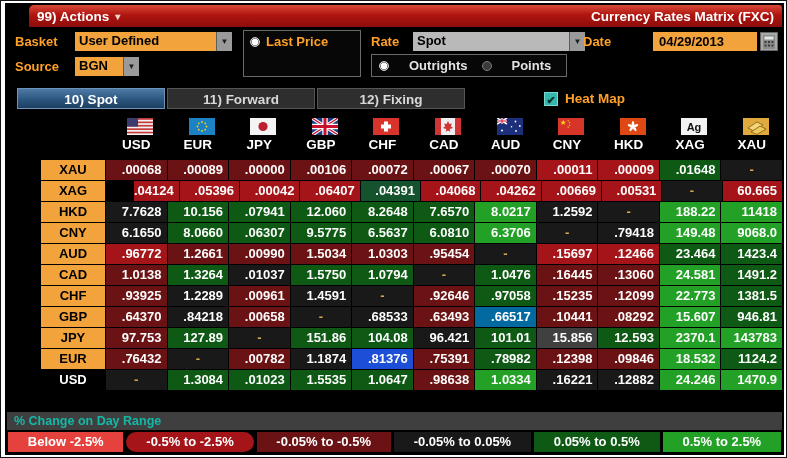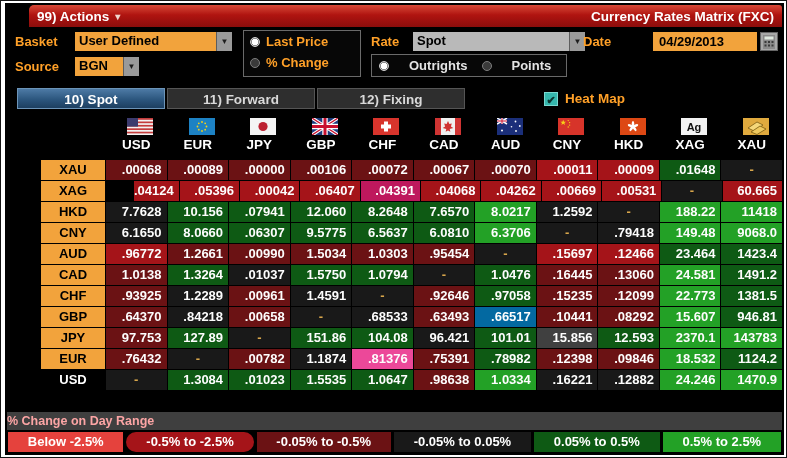--- a/index.html
+++ b/index.html
@@ -47,22 +47,22 @@
   .flag{display:block;width:18px;height:17px;}
   .flag svg{display:block;}
   .code-cell{height:17px;color:#fff;font-weight:bold;font-size:13.5px;text-align:center;line-height:17px;}
   .codes-row{margin-bottom:7px;}
   .row-label{background:#f2a33c;color:#000;font-weight:bold;font-size:13px;text-align:center;line-height:20px;height:20px;}
   .row-label.plain{background:transparent;color:#fff;}
   .cell{height:20px;line-height:20px;color:#fdfdfd;font-weight:bold;font-size:13px;text-align:right;padding-right:5px;box-sizing:border-box;white-space:nowrap;}
   .cell.dash{text-align:center;padding-right:0;color:#d8a64b;}
 
   
-  #legend-title{position:absolute;left:2px;right:2px;top:409px;height:18px;background:#3f3f3f;color:#fca5a5;
-    font-size:12.5px;line-height:18px;font-weight:bold;box-sizing:border-box;}
+  #legend-title{position:absolute;left:2px;right:2px;top:409px;height:18px;background:#3f3f3f;color:#14b8a6;
+    font-size:12.5px;line-height:18px;padding-left:7px;font-weight:bold;box-sizing:border-box;}
   #legend-items{position:absolute;left:3px;right:3px;top:429px;height:20px;display:flex;gap:3px;}
   .legend-item{flex:1 1 auto;color:#fff;font-weight:bold;font-size:13px;line-height:20px;text-align:center;white-space:nowrap;padding:0 6px;}
 </style>
 </head>
 <body>
 
 <div class="frame">
   <div class="screen">
 
     <div class="titlebar">
@@ -82,24 +82,20 @@
     <span class="ctl-label" style="left:10px;top:56px;">Source</span>
     <div class="combo" style="left:70px;top:54px;width:64px;">
       <span class="combo-text">BGN</span>
       <span class="combo-arrow">▼</span>
     </div>
 
     <div class="radio-box" id="price-radios" style="left:238px;top:27px;width:118px;height:47px;">
         <div class="radio-row">
           <span class="radio sel"></span>
           <span class="radio-label">Last Price</span>
-        </div>
-        <div class="radio-row">
-          <span class="radio"></span>
-          <span class="radio-label">% Change</span>
         </div>
       </div>
 
     <span class="ctl-label" style="left:366px;top:31px;">Rate</span>
     <div class="combo gray" style="left:408px;top:29px;width:172px;">
       <span class="combo-text">Spot</span>
       <span class="combo-arrow">▼</span>
     </div>
     <div class="radio-box" id="rate-type-radios" style="left:366px;top:51px;width:196px;height:23px;display:flex;align-items:center;gap:14px;padding:0 7px;">
         <span class="radio-inline">
@@ -302,21 +298,21 @@
           <div class="cell" style="background: rgb(165, 20, 25);">.00009</div>
           <div class="cell" style="background: rgb(14, 90, 20);">.01648</div>
           <div class="cell dash" style="background: rgb(25, 25, 25);">-</div>
         </div>
         <div class="mrow">
           <div class="row-label">XAG</div>
           <div class="cell" style="background: rgb(165, 20, 25); margin-left: 28px;">.04124</div>
           <div class="cell" style="background: rgb(165, 20, 25);">.05396</div>
           <div class="cell" style="background: rgb(165, 20, 25);">.00042</div>
           <div class="cell" style="background: rgb(165, 20, 25);">.06407</div>
-          <div class="cell" style="background: #be185d;">.04391</div>
+          <div class="cell" style="background: #14532d;">.04391</div>
           <div class="cell" style="background: rgb(165, 20, 25);">.04068</div>
           <div class="cell" style="background: rgb(165, 20, 25);">.04262</div>
           <div class="cell" style="background: rgb(165, 20, 25);">.00669</div>
           <div class="cell" style="background: rgb(165, 20, 25);">.00531</div>
           <div class="cell dash" style="background: rgb(25, 25, 25);">-</div>
           <div class="cell" style="background: rgb(165, 20, 25);">60.665</div>
         </div>
         <div class="mrow">
           <div class="row-label">HKD</div>
           <div class="cell" style="background: rgb(25, 25, 25);">7.7628</div>
@@ -414,21 +410,21 @@
           <div class="cell" style="background: rgb(14, 90, 20);">12.593</div>
           <div class="cell" style="background: rgb(35, 161, 38);">2370.1</div>
           <div class="cell" style="background: rgb(35, 161, 38);">143783</div>
         </div>
         <div class="mrow">
           <div class="row-label">EUR</div>
           <div class="cell" style="background: rgb(107, 18, 20);">.76432</div>
           <div class="cell dash" style="background: rgb(25, 25, 25);">-</div>
           <div class="cell" style="background: rgb(107, 18, 20);">.00782</div>
           <div class="cell" style="background: rgb(25, 25, 25);">1.1874</div>
-          <div class="cell" style="background: #ec4899;">.81376</div>
+          <div class="cell" style="background: #1d4ed8;">.81376</div>
           <div class="cell" style="background: rgb(107, 18, 20);">.75391</div>
           <div class="cell" style="background: rgb(14, 90, 20);">.78982</div>
           <div class="cell" style="background: rgb(107, 18, 20);">.12398</div>
           <div class="cell" style="background: rgb(107, 18, 20);">.09846</div>
           <div class="cell" style="background: rgb(35, 161, 38);">18.532</div>
           <div class="cell" style="background: rgb(14, 90, 20);">1124.2</div>
         </div>
         <div class="mrow">
           <div class="row-label plain">USD</div>
           <div class="cell dash" style="background: rgb(25, 25, 25);">-</div>

